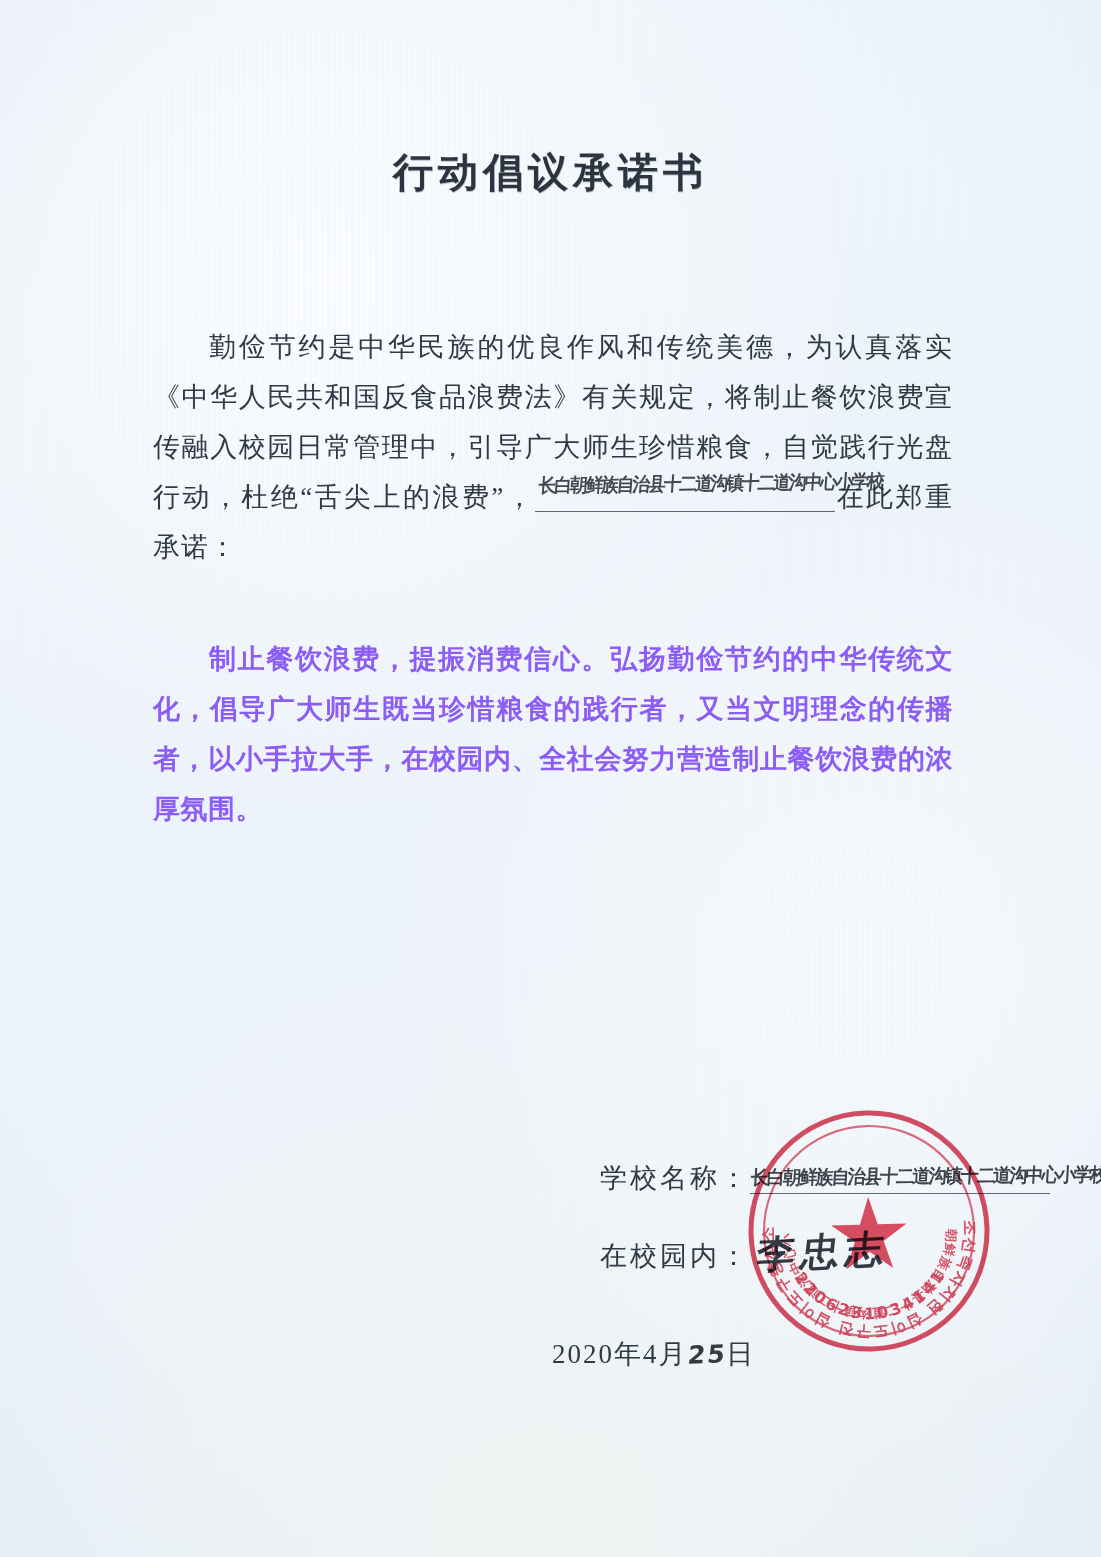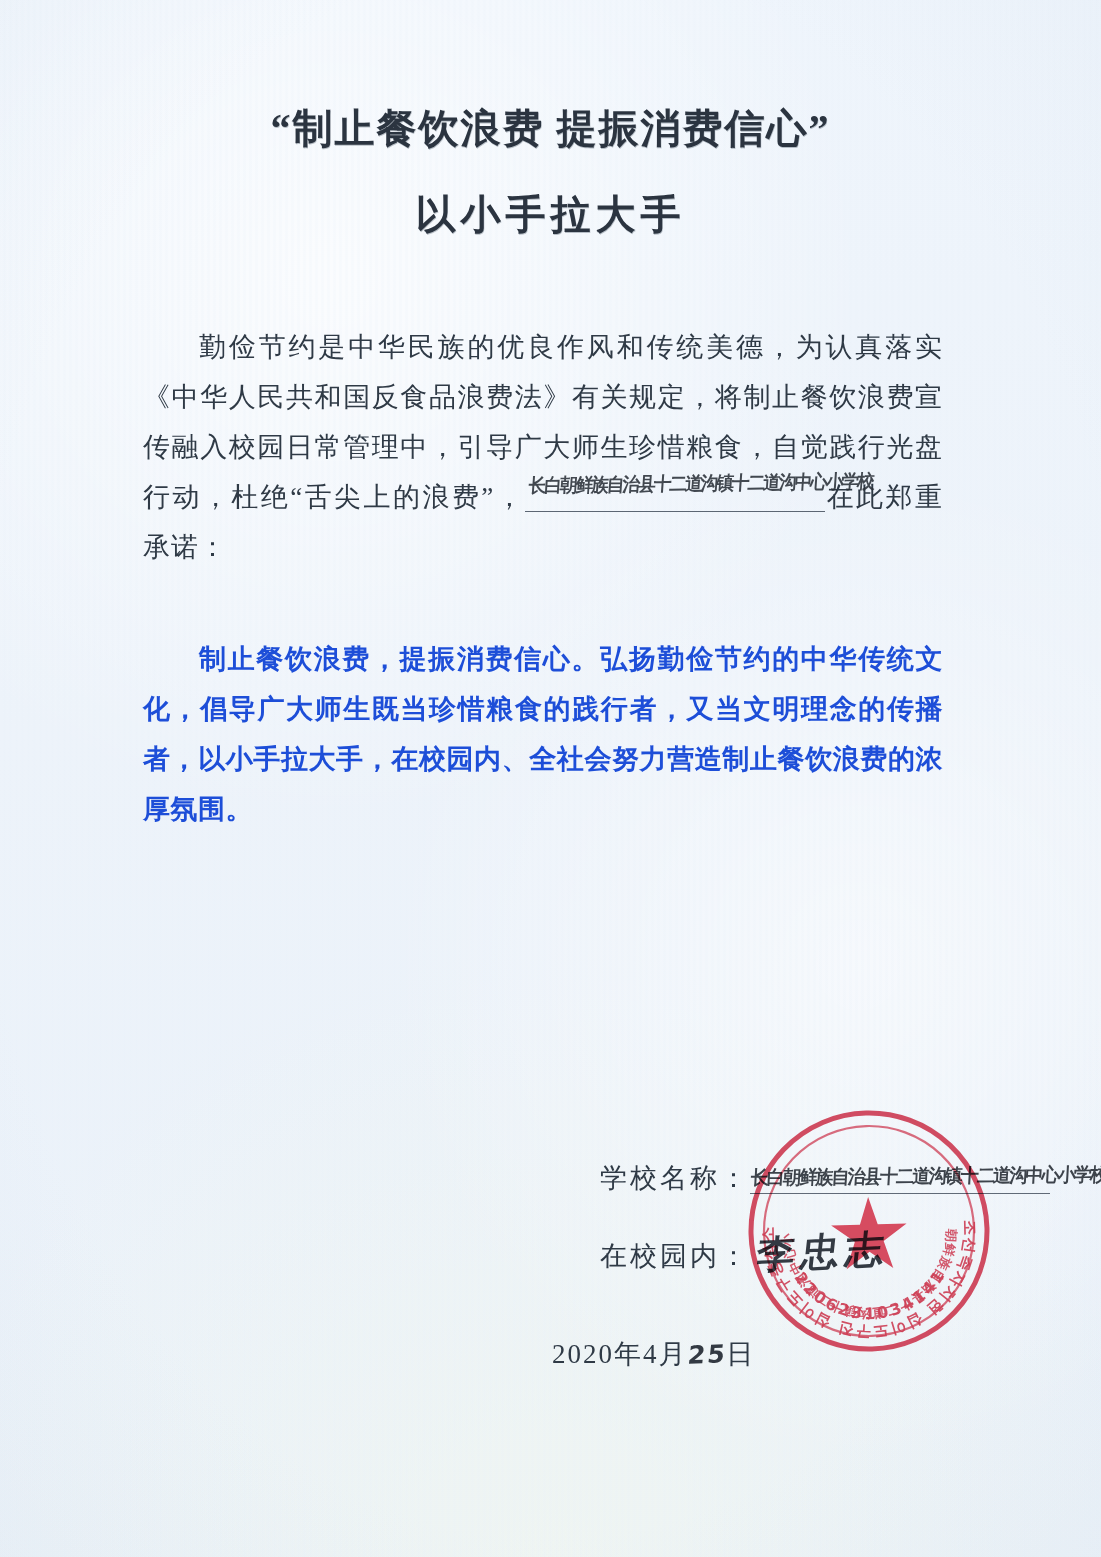--- a/index.html
+++ b/index.html
@@ -67,37 +67,37 @@
     text-shadow: 0.5px 0.5px 0 rgba(70,82,96,0.35);
   }
   .title-line.second {
     margin-top: 44px;
     letter-spacing: 5px;
   }
 
   
   .body-area {
     position: absolute;
-    left: 143px;
+    left: 153px;
     top: 322px;
     width: 800px;
   }
   p.para {
     margin: 0;
     font-size: 27px;
     line-height: 50px;
     color: #2f3a46;
     text-align: justify;
     text-justify: inter-character;
     text-indent: 56px;
     letter-spacing: 1px;
   }
   p.para.bold {
     font-weight: 700;
-    color: #1d4ed8;
+    color: #8b5cf6;
     letter-spacing: 0.5px;
   }
   .gap-1 { height: 62px; }
   .gap-2 { height: 60px; }
 
   
   .fill-inline {
     display: inline-block;
     position: relative;
     width: 300px;
@@ -220,22 +220,21 @@
 </head>
 <body>
 
 <div class="paper"></div>
 <div class="scanline"></div>
 <div class="vignette"></div>
 
 <div class="content">
 
   <div class="title-block">
-    <div class="title-line">“制止餐饮浪费 提振消费信心”</div>
-    <div class="title-line second">以小手拉大手</div>
+    <div class="title-line second">行动倡议承诺书</div>
   </div>
 
   <div class="body-area">
 
     <p class="para"><span>勤俭节约是中华民族的优良作风和传统美德，为认真落实《中华人民共和国反食品浪费法》有关规定，将制止餐饮浪费宣传融入校园日常管理中，引导广大师生珍惜粮食，自觉践行光盘行动，杜绝“舌尖上的浪费”，</span><span class="fill-inline"><span class="hand">长白朝鲜族自治县十二道沟镇十二道沟中心小学校</span></span><span>在此郑重承诺：</span></p>
 
     <div class="gap-1"></div>
 
     <p class="para bold">制止餐饮浪费，提振消费信心。弘扬勤俭节约的中华传统文化，倡导广大师生既当珍惜粮食的践行者，又当文明理念的传播者，以小手拉大手，在校园内、全社会努力营造制止餐饮浪费的浓厚氛围。</p>
 

